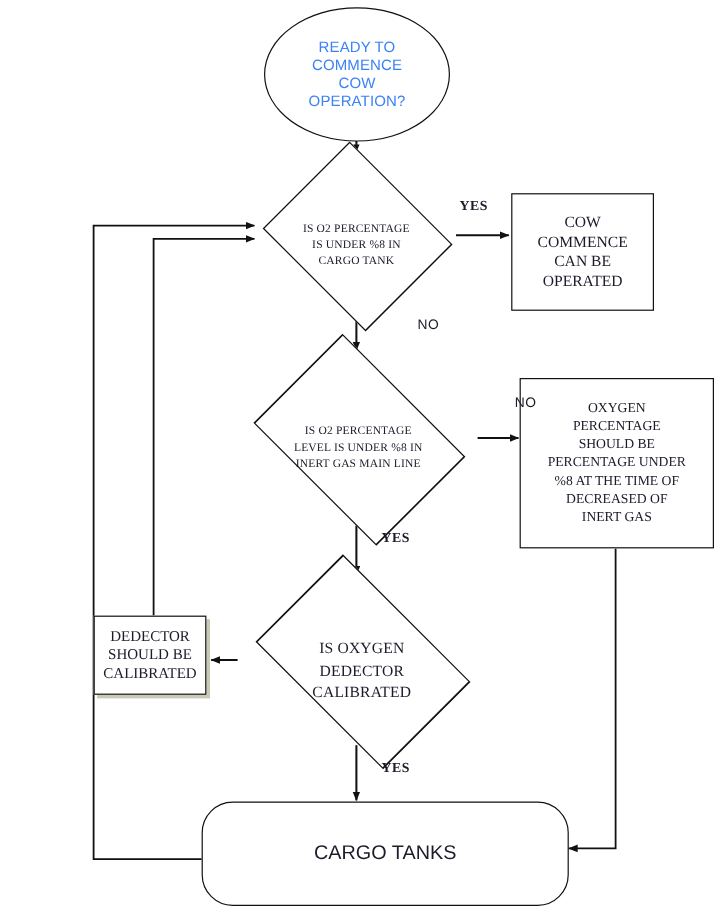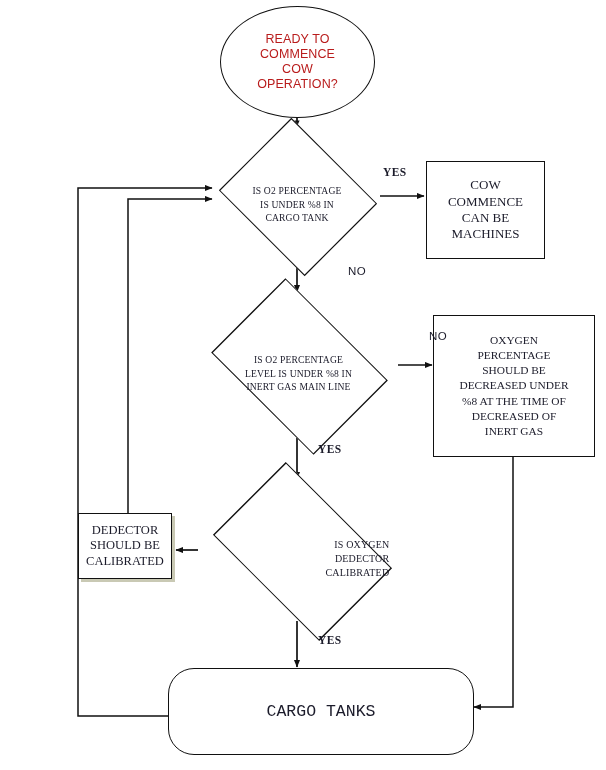--- a/index.html
+++ b/index.html
@@ -42,21 +42,21 @@
   .terminator {
     border: 1.6px solid #111111;
     border-radius: 50%;
     background: #ffffff;
   }
   .terminator .txt {
     font-family: "Liberation Sans", sans-serif;
     font-size: 12.5px;
     line-height: 1.22;
     letter-spacing: 0.1px;
-    color: #b91c1c;
+    color: #3b82f6;
   }
 
   
   .process {
     border: 1.5px solid #111111;
     background: #ffffff;
   }
   .process .txt {
     font-family: "Liberation Serif", serif;
     font-size: 13px;
@@ -79,21 +79,21 @@
     line-height: 1.33;
   }
 
   
   .rounded {
     border: 1.5px solid #111111;
     border-radius: 26px;
     background: #ffffff;
   }
   .rounded .txt {
-    font-family: Liberation Mono, monospace;
+    font-family: Liberation Sans, sans-serif;
     font-size: 16.5px;
     line-height: 1.3;
     color: #1b1b2a;
   }
 
   
   .decision {
     background: transparent;
   }
   .decision .dia {
@@ -109,23 +109,22 @@
     z-index: 2;
     font-family: "Liberation Serif", serif;
     font-size: 9.6px;
     line-height: 1.42;
     letter-spacing: 0.15px;
     color: #1b1b2a;
     width: 84%;
     margin-top: 17px;
   }
   .decision.d3 .txt {
-    font-size: 10px;
+    font-size: 13px;
     line-height: 1.42;
-    text-align: right;
   }
 
   
   .edge-label {
     position: absolute;
     font-family: "Liberation Serif", serif;
     font-weight: bold;
     font-size: 11.5px;
     letter-spacing: 0.4px;
     color: #1b1b2a;
@@ -197,40 +196,40 @@
       <span>IS UNDER %8 IN</span><br>
       <span>CARGO TANK</span>
     </div>
   </div>
 
   <div class="node process" style="left:426px; top:161px; width:119px; height:98px;">
     <div class="txt">
       <span>COW</span><br>
       <span>COMMENCE</span><br>
       <span>CAN BE</span><br>
-      <span>MACHINES</span>
+      <span>OPERATED</span>
     </div>
   </div>
 
   <div class="node decision d2" style="left:198px; top:292px; width:201px; height:146px;">
     <div class="dia" style="width:103px; height:103px; margin-left:-51.5px; margin-top:-51.5px;
                 transform: rotate(45deg) scale(1.38, 1.00);"></div>
     <div class="txt">
       <span>IS O2 PERCENTAGE</span><br>
       <span>LEVEL IS UNDER %8 IN</span><br>
       <span>INERT GAS MAIN LINE</span>
     </div>
   </div>
 
   <div class="node process dense" style="left:433px; top:315px; width:162px; height:142px;">
     <div class="txt">
       <span>OXYGEN</span><br>
       <span>PERCENTAGE</span><br>
       <span>SHOULD BE</span><br>
-      <span>DECREASED UNDER</span><br>
+      <span>PERCENTAGE UNDER</span><br>
       <span>%8 AT THE TIME OF</span><br>
       <span>DECREASED OF</span><br>
       <span>INERT GAS</span>
     </div>
   </div>
 
   <div class="node decision d3" style="left:197px; top:479px; width:209px; height:143px;">
     <div class="dia" style="width:101px; height:101px; margin-left:-50.5px; margin-top:-50.5px;
                 transform: rotate(45deg) scale(1.46, 1.00);"></div>
     <div class="txt">

